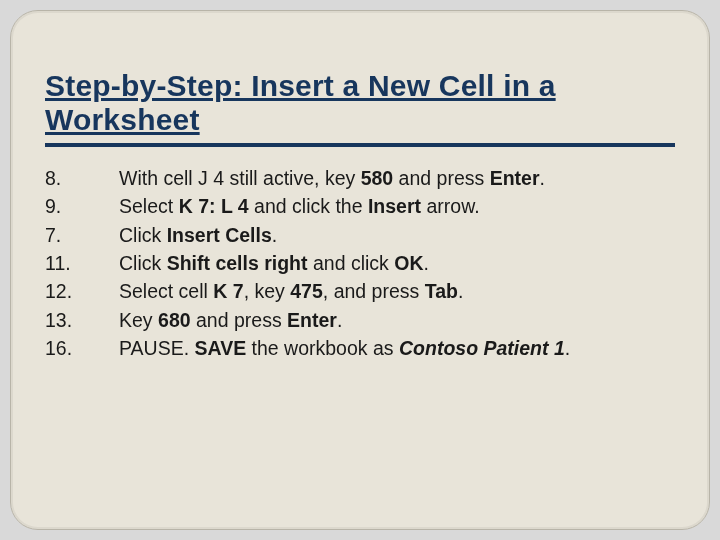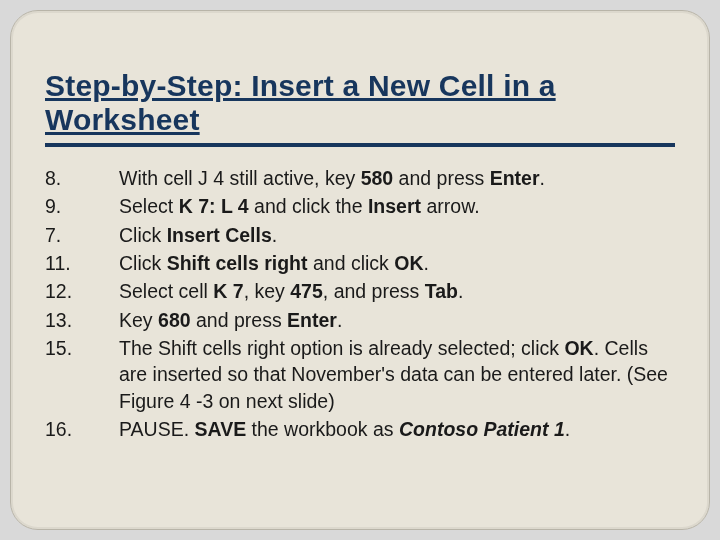--- a/index.html
+++ b/index.html
@@ -79,21 +79,17 @@
       </div>
       <div class="step">
         <div class="num">12.</div>
         <div class="txt">Select cell <b>K 7</b>, key <b>475</b>, and press <b>Tab</b>.</div>
       </div>
       <div class="step">
         <div class="num">13.</div>
         <div class="txt">Key <b>680</b> and press <b>Enter</b>.</div>
       </div>
       <div class="step">
-        <div class="num">15.</div>
-        <div class="txt">The Shift cells right option is already selected; click <b>OK</b>. Cells are inserted so that November's data can be entered later. (See Figure 4 -3 on next slide)</div>
-      </div>
-      <div class="step">
         <div class="num">16.</div>
         <div class="txt">PAUSE. <b>SAVE</b> the workbook as <b><i>Contoso Patient 1</i></b>.</div>
       </div>
     </div>
 </div>
 
 </body></html>

